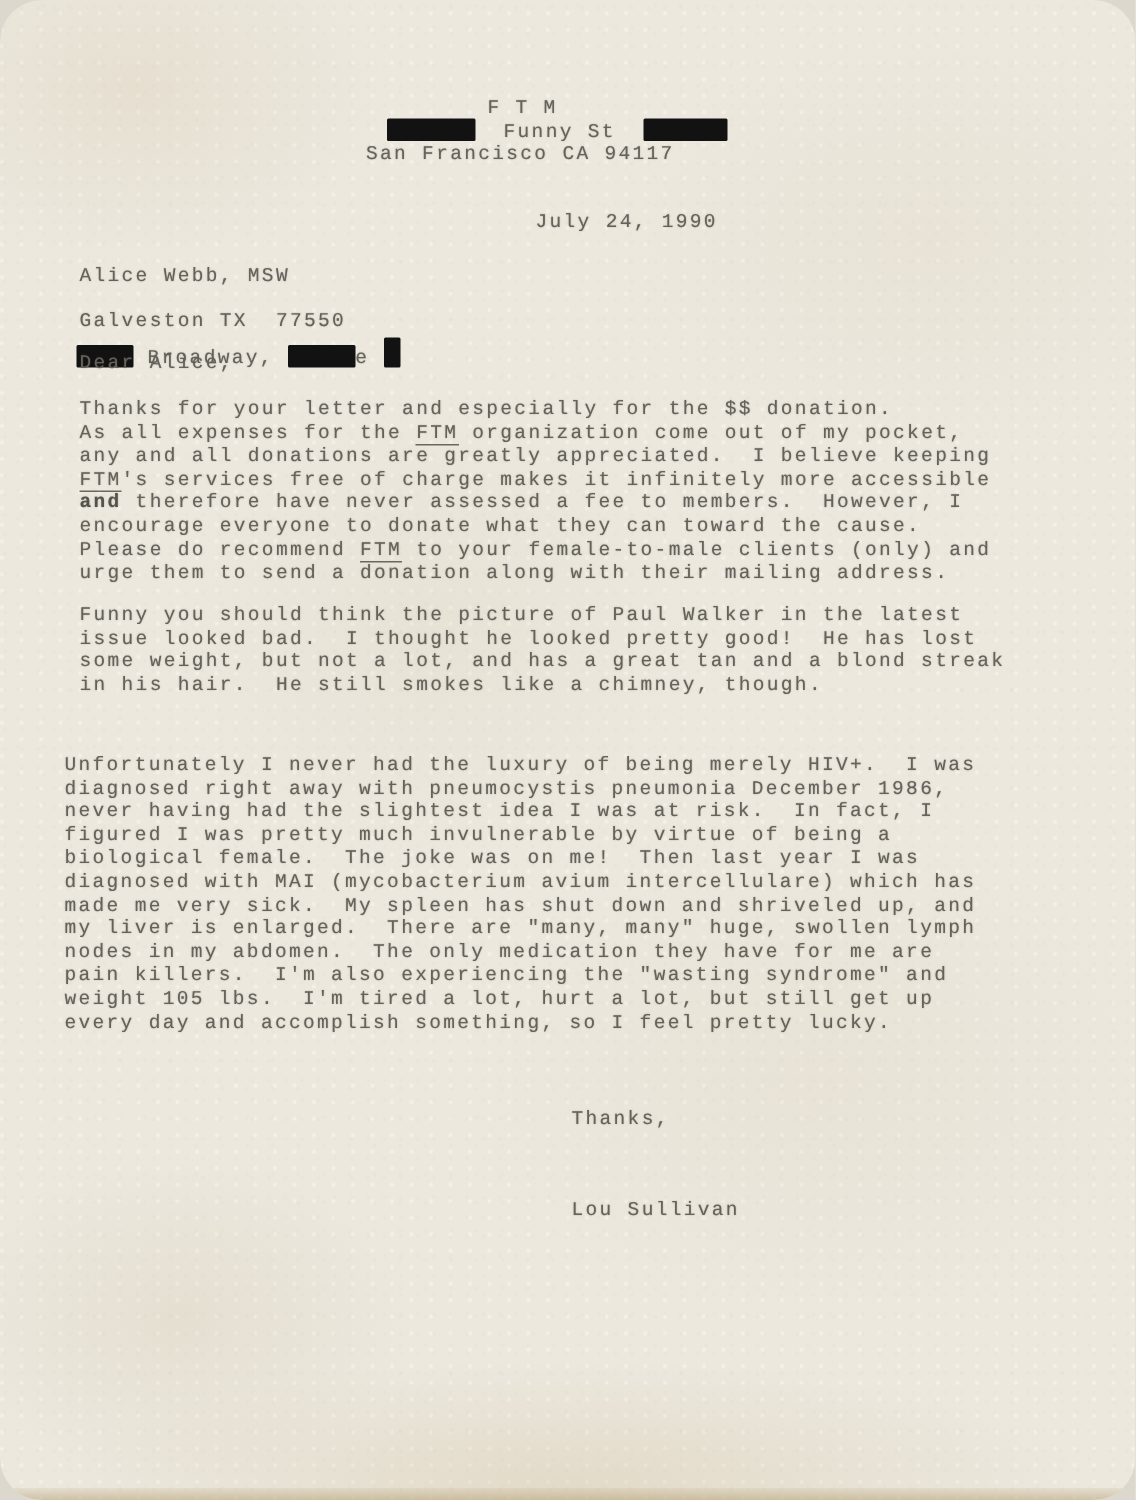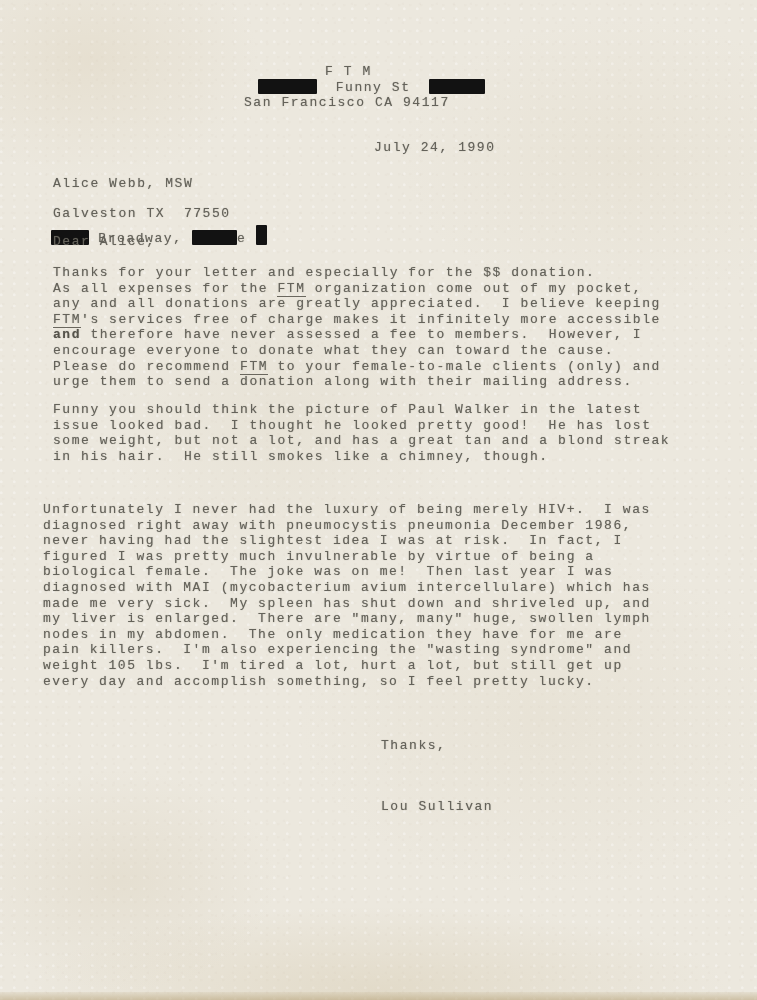--- a/index.html
+++ b/index.html
@@ -18,20 +18,21 @@
       radial-gradient(ellipse 340px 220px at 82% 16%, rgba(212,200,172,0.16), transparent 65%),
       radial-gradient(ellipse 280px 240px at 38% 42%, rgba(203,192,165,0.14), transparent 65%),
       radial-gradient(ellipse 380px 260px at 72% 72%, rgba(208,196,168,0.15), transparent 65%),
       radial-gradient(ellipse 240px 170px at 16% 88%, rgba(200,186,156,0.20), transparent 65%),
       radial-gradient(ellipse 500px 120px at 50% 99%, rgba(196,178,138,0.25), transparent 70%),
       radial-gradient(circle at 30% 40%, rgba(185,170,140,0.05) 0 1px, transparent 1.6px),
       radial-gradient(circle at 70% 20%, rgba(185,170,140,0.05) 0 1px, transparent 1.6px),
       radial-gradient(circle at 10% 80%, rgba(255,255,255,0.35) 0 1px, transparent 1.8px);
     background-size:auto,auto,auto,auto,auto,auto,11px 13px,17px 19px,13px 11px;
     overflow:hidden;
+    border-radius:28px;
   }
   .t{
     position:absolute;
     font-size:13px;
     letter-spacing:1.55px;
     line-height:15.6px;
     color:#64625a;
     white-space:pre;
     text-shadow:0 0 1px rgba(100,98,88,0.55);
   }
@@ -41,21 +42,21 @@
   .redact{
     display:inline-block;
     background:#121212;
     height:15px;
     vertical-align:-3px;
     border-radius:1px;
   }
   .hdr-org{left:325px;top:64px;}
   .hdr-street{left:258px;top:79px;}
   .hdr-city{left:244px;top:95px;}
-  .date-line{left:374px;top:140px;}
+  .date-line{left:357px;top:140px;}
   .rcpt-name{left:53px;top:176px;}
   .rcpt-street{left:51px;top:191px;margin-top:34px;}
   .rcpt-city{left:53px;top:206px;}
   .salutation{left:53px;top:234px;}
   .p1{left:53px;top:265px;}
   .p2{left:53px;top:402px;}
   .p3{left:43px;top:478px;margin-top:24px;}
   .p4{left:53px;top:673px;}
   .closing{left:381px;top:738px;}
   .signature{left:381px;top:799px;}

